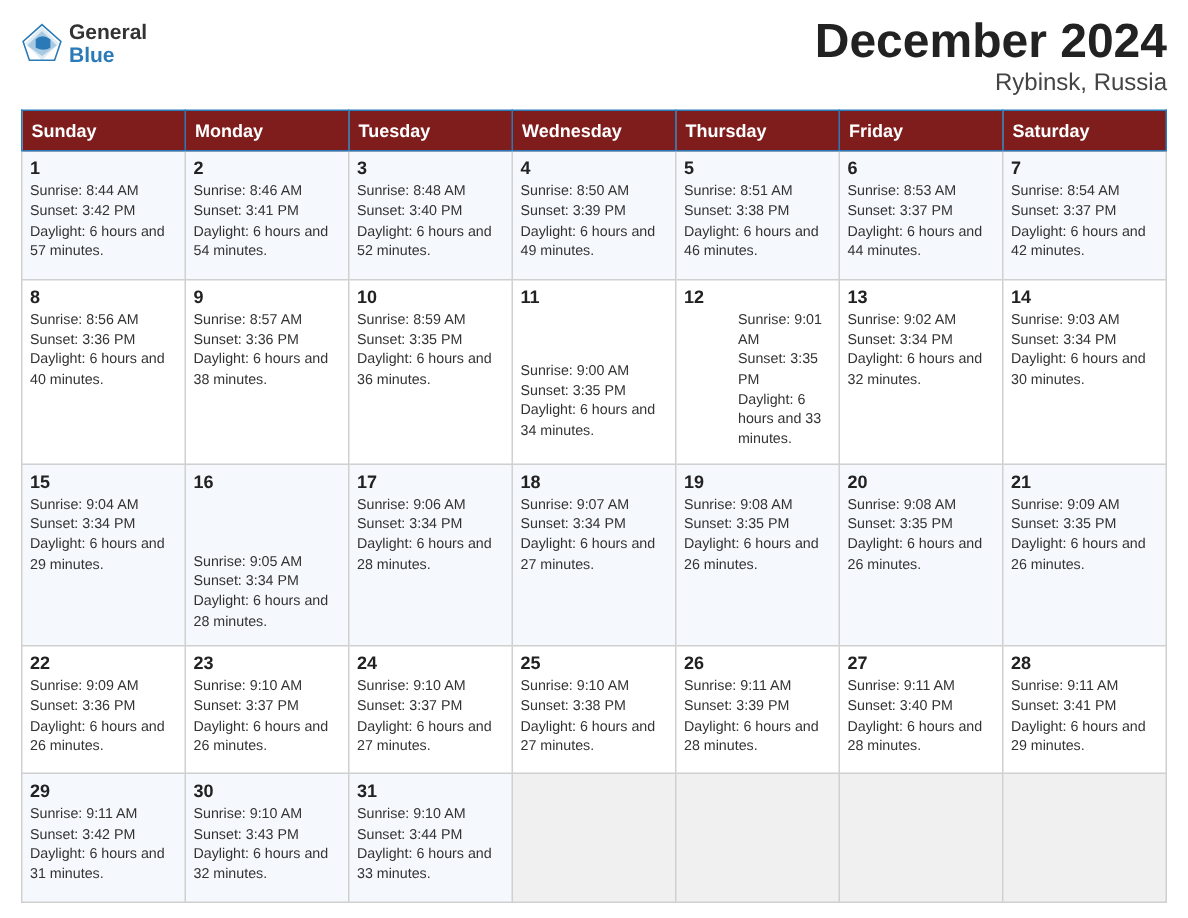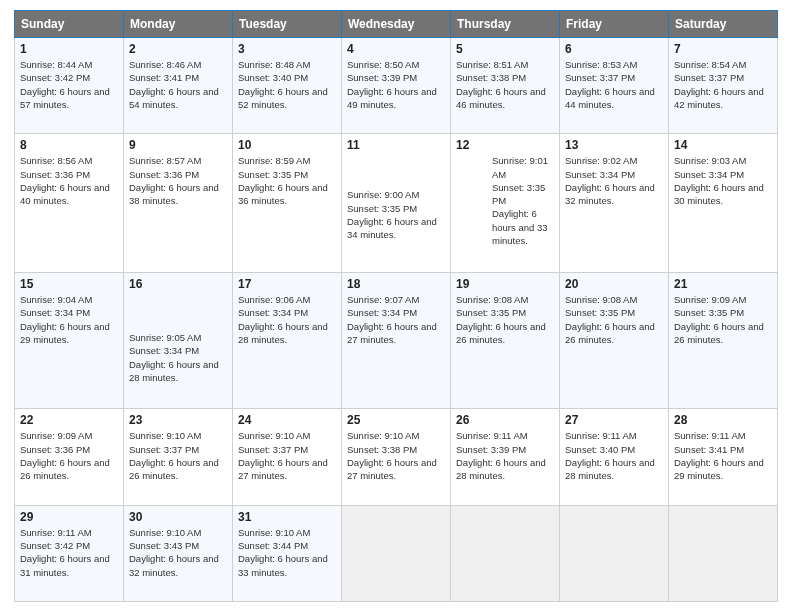--- a/index.html
+++ b/index.html
@@ -62,21 +62,21 @@
       font-size: 16px;
       color: #444;
       margin-top: 2px;
     }
     .calendar-table {
       width: 100%;
       border-collapse: collapse;
       flex: 1;
     }
     .calendar-table thead tr th {
-      background-color: #737373;
+      background-color: #7f1d1d;
       color: white;
       font-size: 12px;
       font-weight: bold;
       padding: 6px 6px;
       text-align: left;
       border: 1px solid #2a7ab8;
     }
     .calendar-table tbody tr td {
       border: 1px solid #d0d0d0;
       vertical-align: top;
@@ -103,20 +103,38 @@
     .day-info {
       font-size: 9.5px;
       color: #333;
       line-height: 1.4;
     }
   </style>
 </head>
 <body>
 
 <div class="page">
+  <div class="header">
+    <div class="logo">
+      <svg class="logo-icon" viewBox="0 0 40 40" xmlns="http://www.w3.org/2000/svg">
+        <polygon points="20,4 36,20 20,36 4,20" fill="#2a7ab8" opacity="0.15"></polygon>
+        <polygon points="20,2 38,18 32,36 8,36 2,18" fill="none" stroke="#2a7ab8" stroke-width="1.5"></polygon>
+        <polygon points="20,8 34,22 20,32 6,22" fill="#2a7ab8" opacity="0.3"></polygon>
+        <path d="M14,16 Q20,10 28,16 L28,24 Q22,28 14,24 Z" fill="#2a7ab8"></path>
+      </svg>
+      <div class="logo-text">
+        <span class="logo-general">General</span>
+        <span class="logo-blue">Blue</span>
+      </div>
+    </div>
+    <div class="title-block">
+      <div class="title-month">December 2024</div>
+      <div class="title-location">Rybinsk, Russia</div>
+    </div>
+  </div>
 
   <table class="calendar-table">
     <thead>
       <tr>
         <th>Sunday</th>
         <th>Monday</th>
         <th>Tuesday</th>
         <th>Wednesday</th>
         <th>Thursday</th>
         <th>Friday</th>

